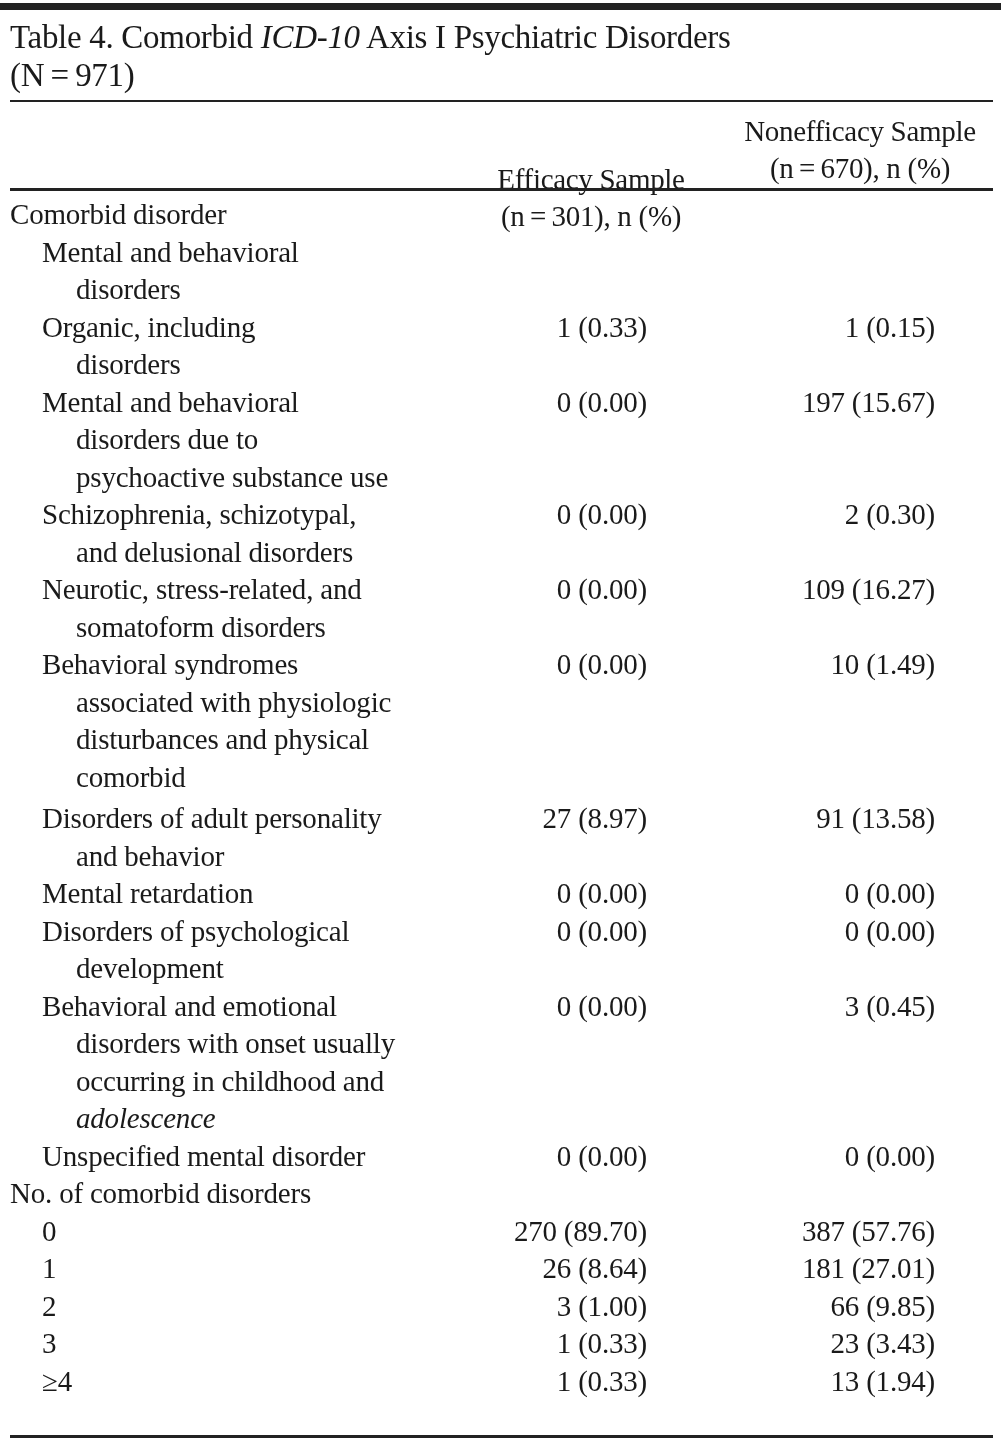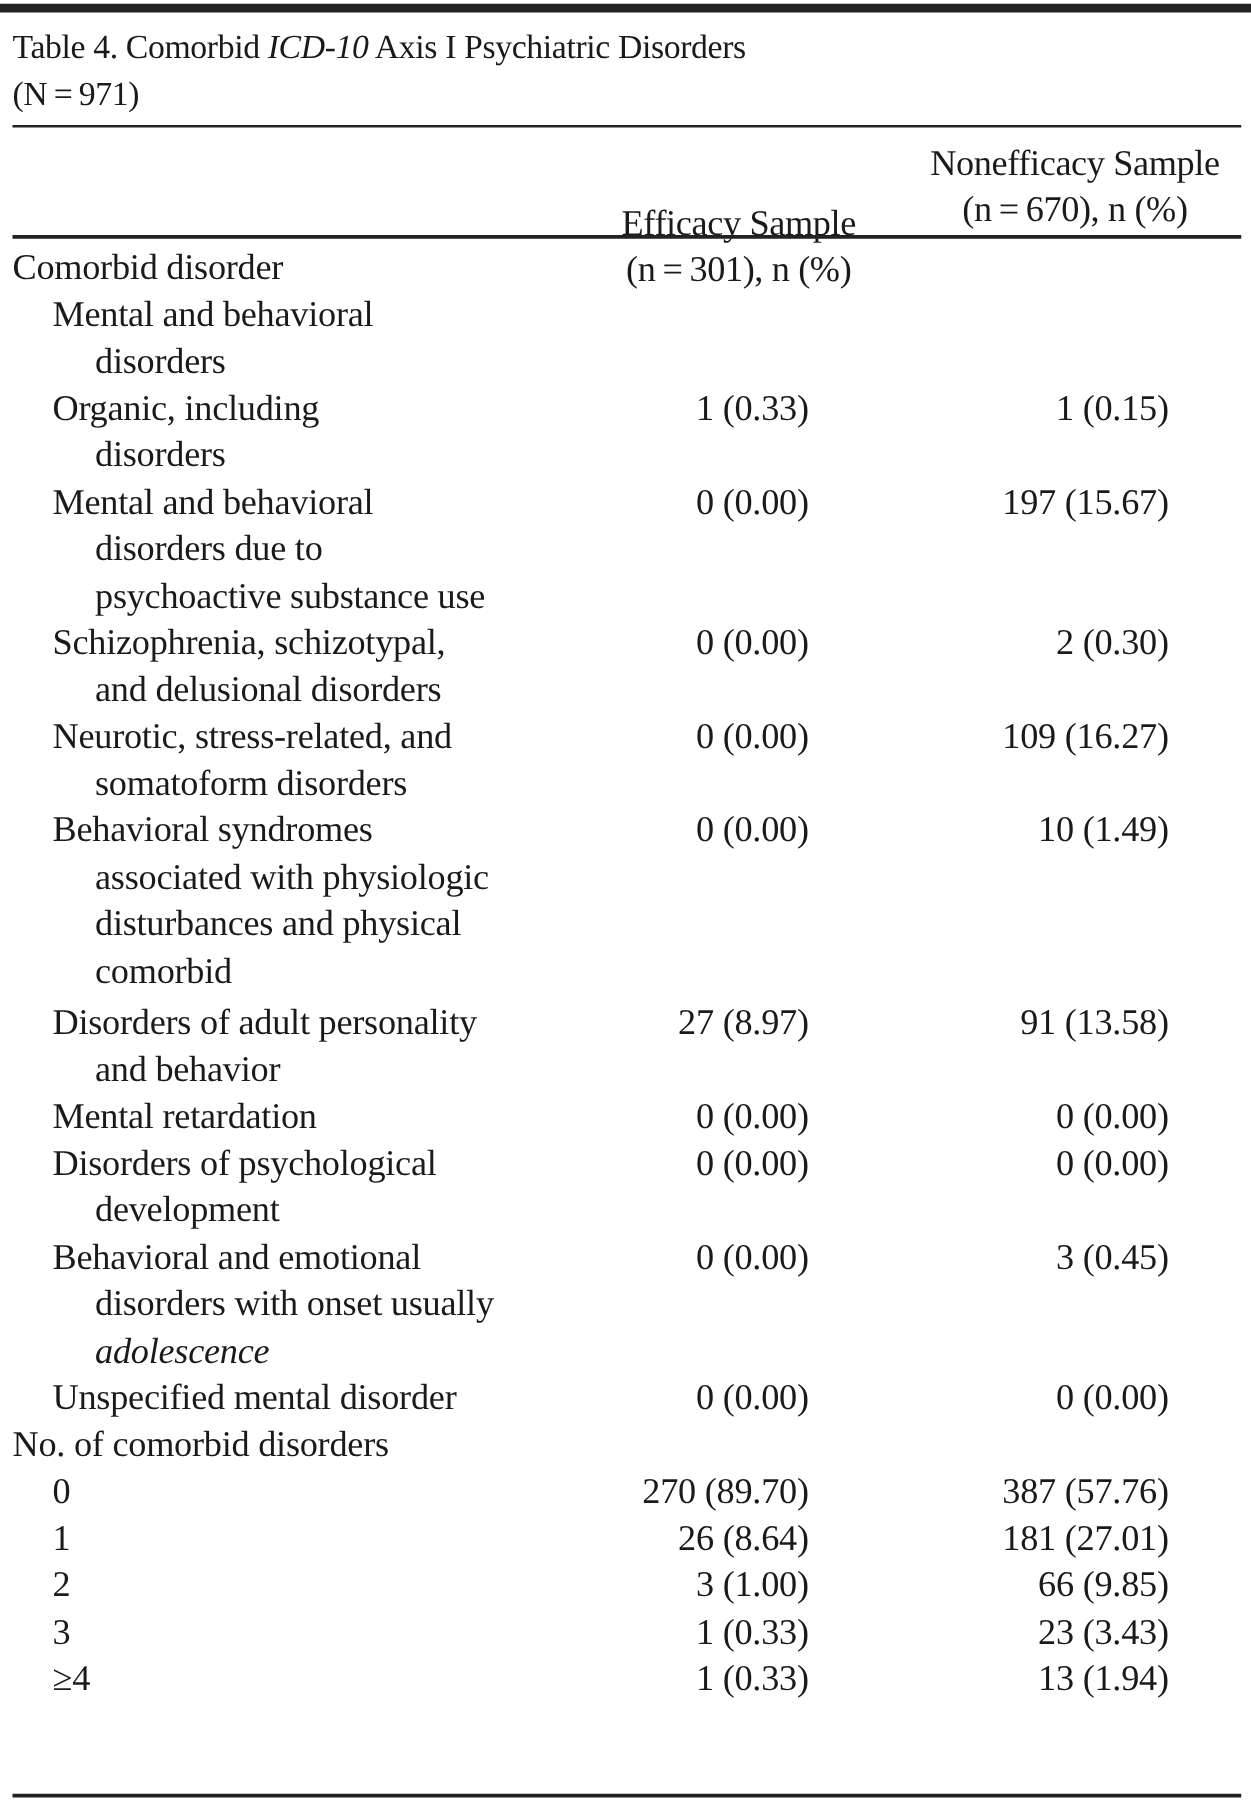--- a/index.html
+++ b/index.html
@@ -1,19 +1,19 @@
 <!DOCTYPE html>
 <html><head>
 <meta charset="utf-8">
 <style>
   html, body { margin: 0; padding: 0; background: #ffffff; }
   body { width: 1001px; height: 1446px; position: relative; overflow: hidden;
          font-family: "Liberation Serif", "DejaVu Serif", serif; color: #1a1a1a; }
   .top-rule { position: absolute; left: 0; top: 3px; width: 1001px; height: 7px; background: #222; }
-  .title { position: absolute; left: 10px; top: 18px; width: 985px; font-size: 27px; line-height: 38px;
+  .title { position: absolute; left: 10px; top: 18px; width: 985px; font-size: 33px; line-height: 38px;
            letter-spacing: -0.3px; font-weight: normal; }
   .title i { font-style: italic; }
   .rule { position: absolute; left: 10px; width: 983px; background: #222; }
   .rule.r1 { top: 100px; height: 2px; }
   .rule.r2 { top: 188px; height: 3px; }
   .rule.r3 { top: 1435px; height: 3px; }
   .colhead { position: absolute; font-size: 29px; line-height: 37px; text-align: center; white-space: nowrap; letter-spacing: -0.3px; }
   .ch1 { left: 482px; top: 113px; width: 218px; margin-top: 48px; }
   .ch2 { left: 724px; top: 113px; width: 272px; }
   .body { position: absolute; left: 0; top: 196px; width: 1001px; }
@@ -122,20 +122,21 @@
         <div>Disorders of psychological</div>
         <div style="padding-left: 34px;">development</div>
       </div>
       <div class="v1">0 (0.00)</div>
       <div class="v2">0 (0.00)</div>
     </div>
     <div class="row">
       <div class="lbl lv1n">
         <div>Behavioral and emotional</div>
         <div style="padding-left: 34px;">disorders with onset usually</div>
+        <div style="padding-left: 34px;">occurring in  childhood and</div>
         <div style="padding-left: 34px; font-style: italic;">adolescence</div>
       </div>
       <div class="v1">0 (0.00)</div>
       <div class="v2">3 (0.45)</div>
     </div>
     <div class="row">
       <div class="lbl lv1n">Unspecified mental disorder</div>
       <div class="v1">0 (0.00)</div>
       <div class="v2">0 (0.00)</div>
     </div>

